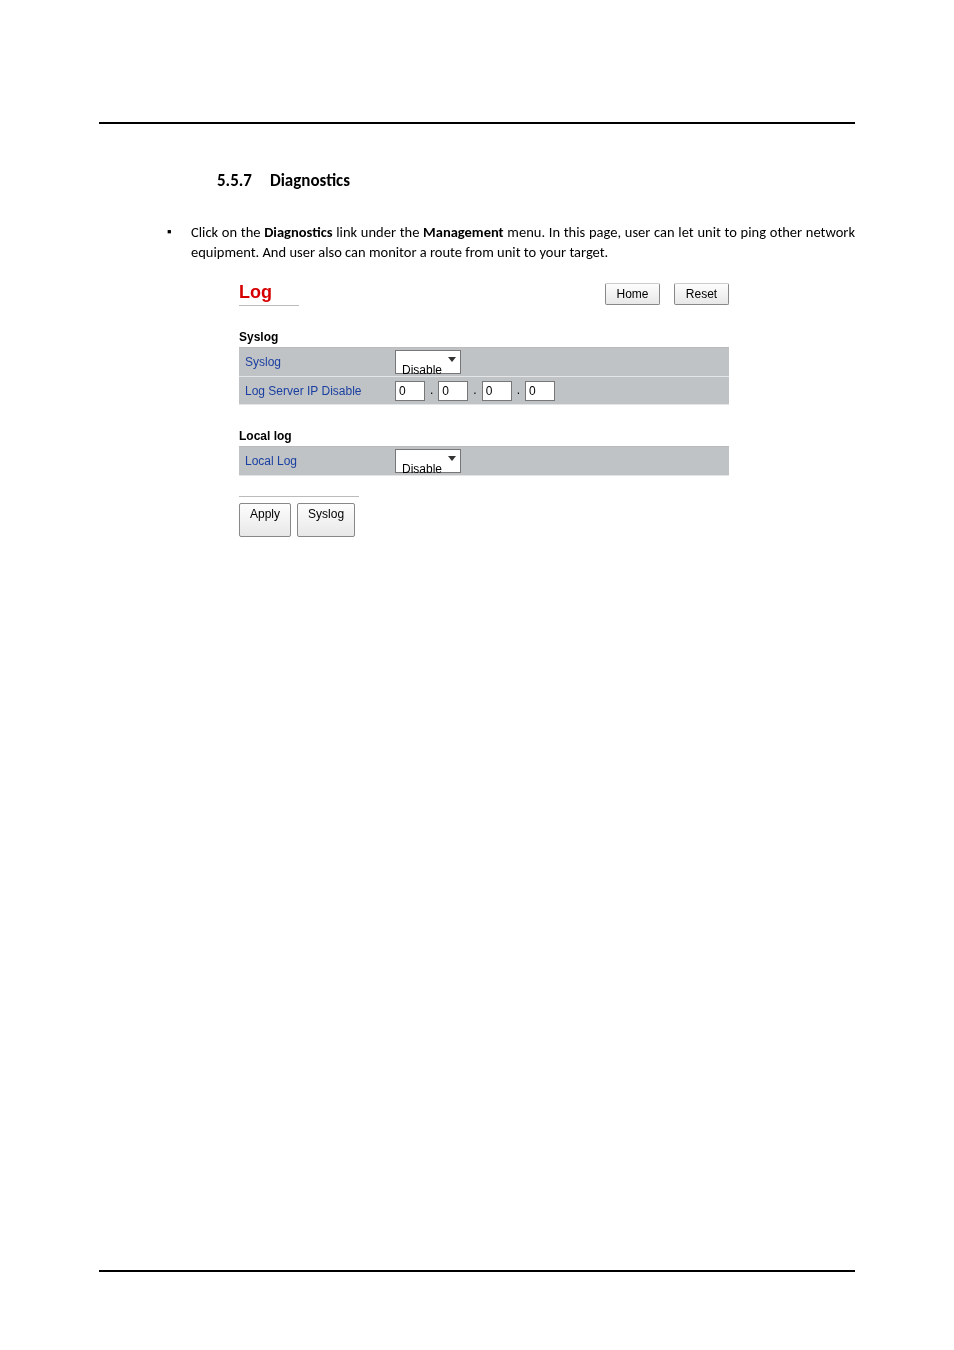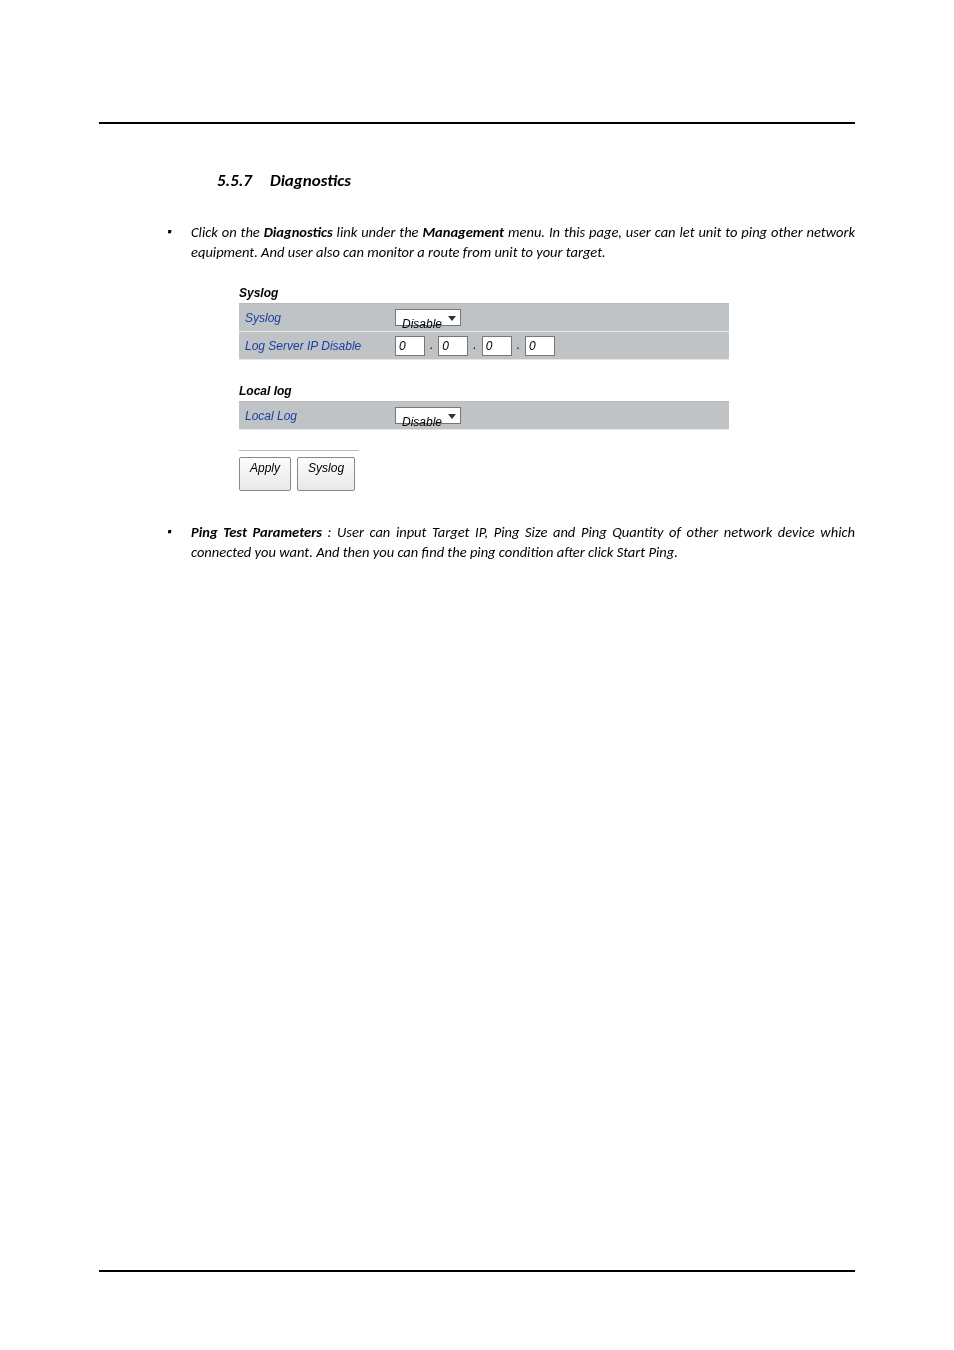--- a/index.html
+++ b/index.html
@@ -2,21 +2,20 @@
 <html><head>
 <meta charset="utf-8">
 <style>
   * { box-sizing: border-box; margin: 0; padding: 0; }
   html, body { width: 954px; height: 1350px; background: #fff; font-family: "Segoe UI", "Calibri", Arial, sans-serif; color: #000; }
   .page {
     width: 954px;
     height: 1350px;
     position: relative;
     padding: 138px 99px 70px 99px;
-    font-style: italic;
   }
   .top-rule {
     position: absolute;
     left: 99px;
     right: 99px;
     top: 122px;
     border-top: 2px solid #000;
   }
   .bottom-rule {
     position: absolute;
@@ -104,28 +103,28 @@
     min-height: 28px;
     padding: 2px 6px;
   }
   .row-label {
     width: 150px;
     color: #1a3fa0;
     font-size: 12px;
   }
   .row-ctl { display: flex; align-items: center; gap: 3px; }
   .sel {
-    height: 17px;
+    height: 24px;
     border: 1px solid #777;
     background: #fff;
     font-size: 12px;
     padding: 12px 18px 0 6px;
     position: relative;
     display: inline-flex;
-    align-items: center;
+    align-items: flex-start;
   }
   .sel .caret {
     position: absolute;
     right: 4px;
     top: 6px;
     width: 0; height: 0;
     border-left: 4px solid transparent;
     border-right: 4px solid transparent;
     border-top: 5px solid #333;
   }
@@ -175,20 +174,27 @@
     <span class="num">5.5.7</span><span>Diagnostics</span>
   </div>
 
   <ul class="outer">
     <li>
       <span>Click on the </span><span class="b">Diagnostics</span><span> link under the </span><span class="b">Management</span><span> menu. In this page, user can let unit to ping other network equipment. And user also can monitor a route from unit to your target.</span>
     </li>
   </ul>
 
   <div class="shot">
+    <div class="shot-header">
+      <div class="shot-title">Log</div>
+      <div class="shot-buttons">
+        <div class="btn">Home</div>
+        <div class="btn">Reset</div>
+      </div>
+    </div>
 
     <div class="section-label">Syslog</div>
 
     <div class="row">
       <div class="row-label">Syslog</div>
       <div class="row-ctl">
         <div class="sel">
           <span>Disable</span>
           <span class="caret"></span>
         </div>
@@ -220,18 +226,15 @@
       </div>
     </div>
 
     <div class="footer-btns">
       <div class="sbtn">Apply</div>
       <div class="sbtn">Syslog</div>
     </div>
   </div>
 
   <ul class="outer">
-    <li>
-      <span class="b">Ping Test Parameters</span><span> : User can input Target IP, Ping Size and Ping Quantity of other network device which connected you want. And then you can find the ping condition after click Start Ping.</span>
-    </li>
   </ul>
 
 </div>
 
 </body></html>

